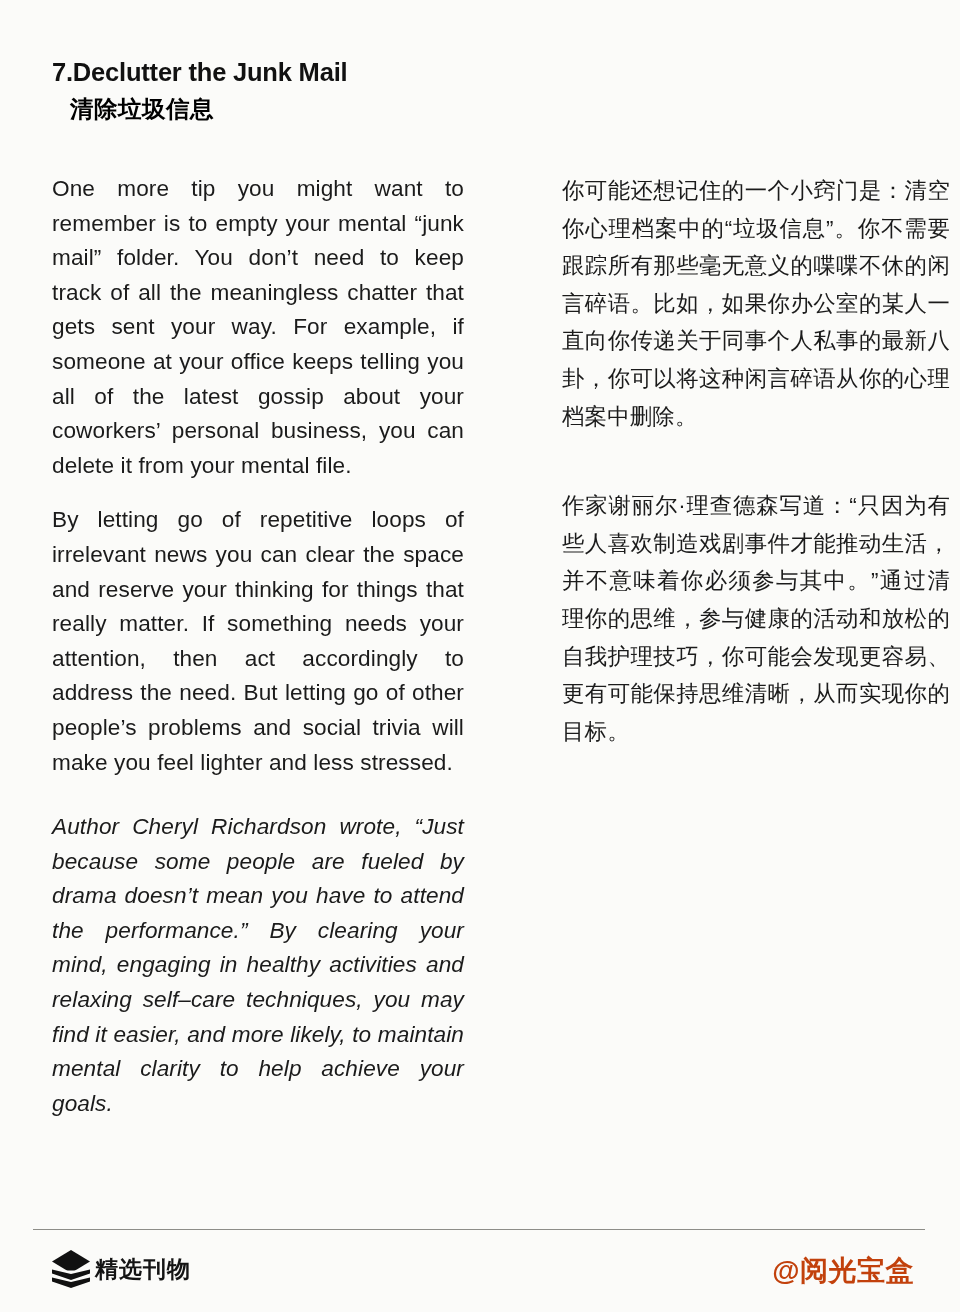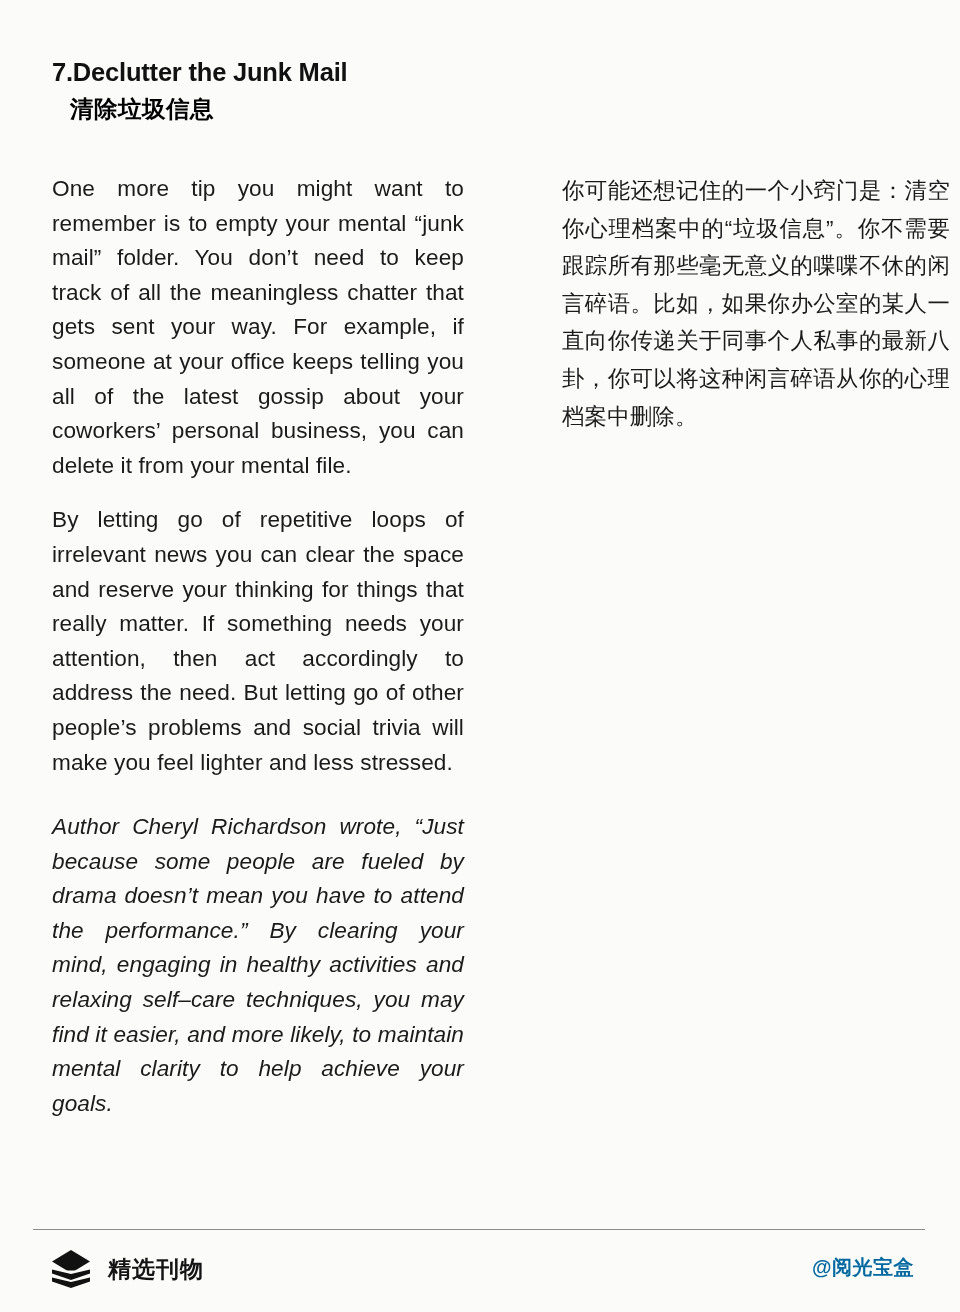--- a/index.html
+++ b/index.html
@@ -121,44 +121,44 @@
     width: 960px;
     height: 72px;
   }
 
   .brand {
     position: absolute;
     left: 48px;
     top: 6px;
     display: flex;
     align-items: center;
-    gap: 14px;
+    gap: 1px;
   }
 
   .logo-icon {
     width: 46px;
     height: 46px;
     display: block;
   }
 
   .brand-name {
     font-size: 23px;
     font-weight: 700;
     color: #141414;
     letter-spacing: 1px;
     line-height: 1;
   }
 
   .handle {
     position: absolute;
     right: 46px;
     top: 17px;
-    font-size: 20px;
-    font-weight: 700;
-    color: #0369a1;
+    font-size: 28px;
+    font-weight: 700;
+    color: #c2410c;
     letter-spacing: 0.5px;
     line-height: 1;
     margin-left: 7px;
   }
 </style>
 </head>
 <body>
 
 <div class="page">
 
@@ -170,20 +170,21 @@
   <div class="columns">
 
     <div class="col col-en">
       <p class="para p1">One more tip you might want to remember is to empty your mental “junk mail” folder. You don’t need to keep track of all the meaningless chatter that gets sent your way. For example, if someone at your office keeps telling you all of the latest gossip about your coworkers’ personal business, you can delete it from your mental file.</p>
       <p class="para p2">By letting go of repetitive loops of irrelevant news you can clear the space and reserve your thinking for things that really matter. If something needs your attention, then act accordingly to address the need. But letting go of other people’s problems and social trivia will make you feel lighter and less stressed.</p>
       <p class="para p3">Author Cheryl Richardson wrote, “Just because some people are fueled by drama doesn’t mean you have to attend the performance.” By clearing your mind, engaging in healthy activities and relaxing self–care techniques, you may find it easier, and more likely, to maintain mental clarity to help achieve your goals.</p>
     </div>
 
     <div class="col col-zh">
       <p class="para p1">你可能还想记住的一个小窍门是：清空你心理档案中的“垃圾信息”。你不需要跟踪所有那些毫无意义的喋喋不休的闲言碎语。比如，如果你办公室的某人一直向你传递关于同事个人私事的最新八卦，你可以将这种闲言碎语从你的心理档案中删除。</p>
+      <p class="para p3">作家谢丽尔·理查德森写道：“只因为有些人喜欢制造戏剧事件才能推动生活，并不意味着你必须参与其中。”通过清理你的思维，参与健康的活动和放松的自我护理技巧，你可能会发现更容易、更有可能保持思维清晰，从而实现你的目标。</p>
     </div>
 
   </div>
 
   <div class="divider"></div>
 
   <div class="footer">
 
     <div class="brand">
       <span class="logo-icon-wrap">

